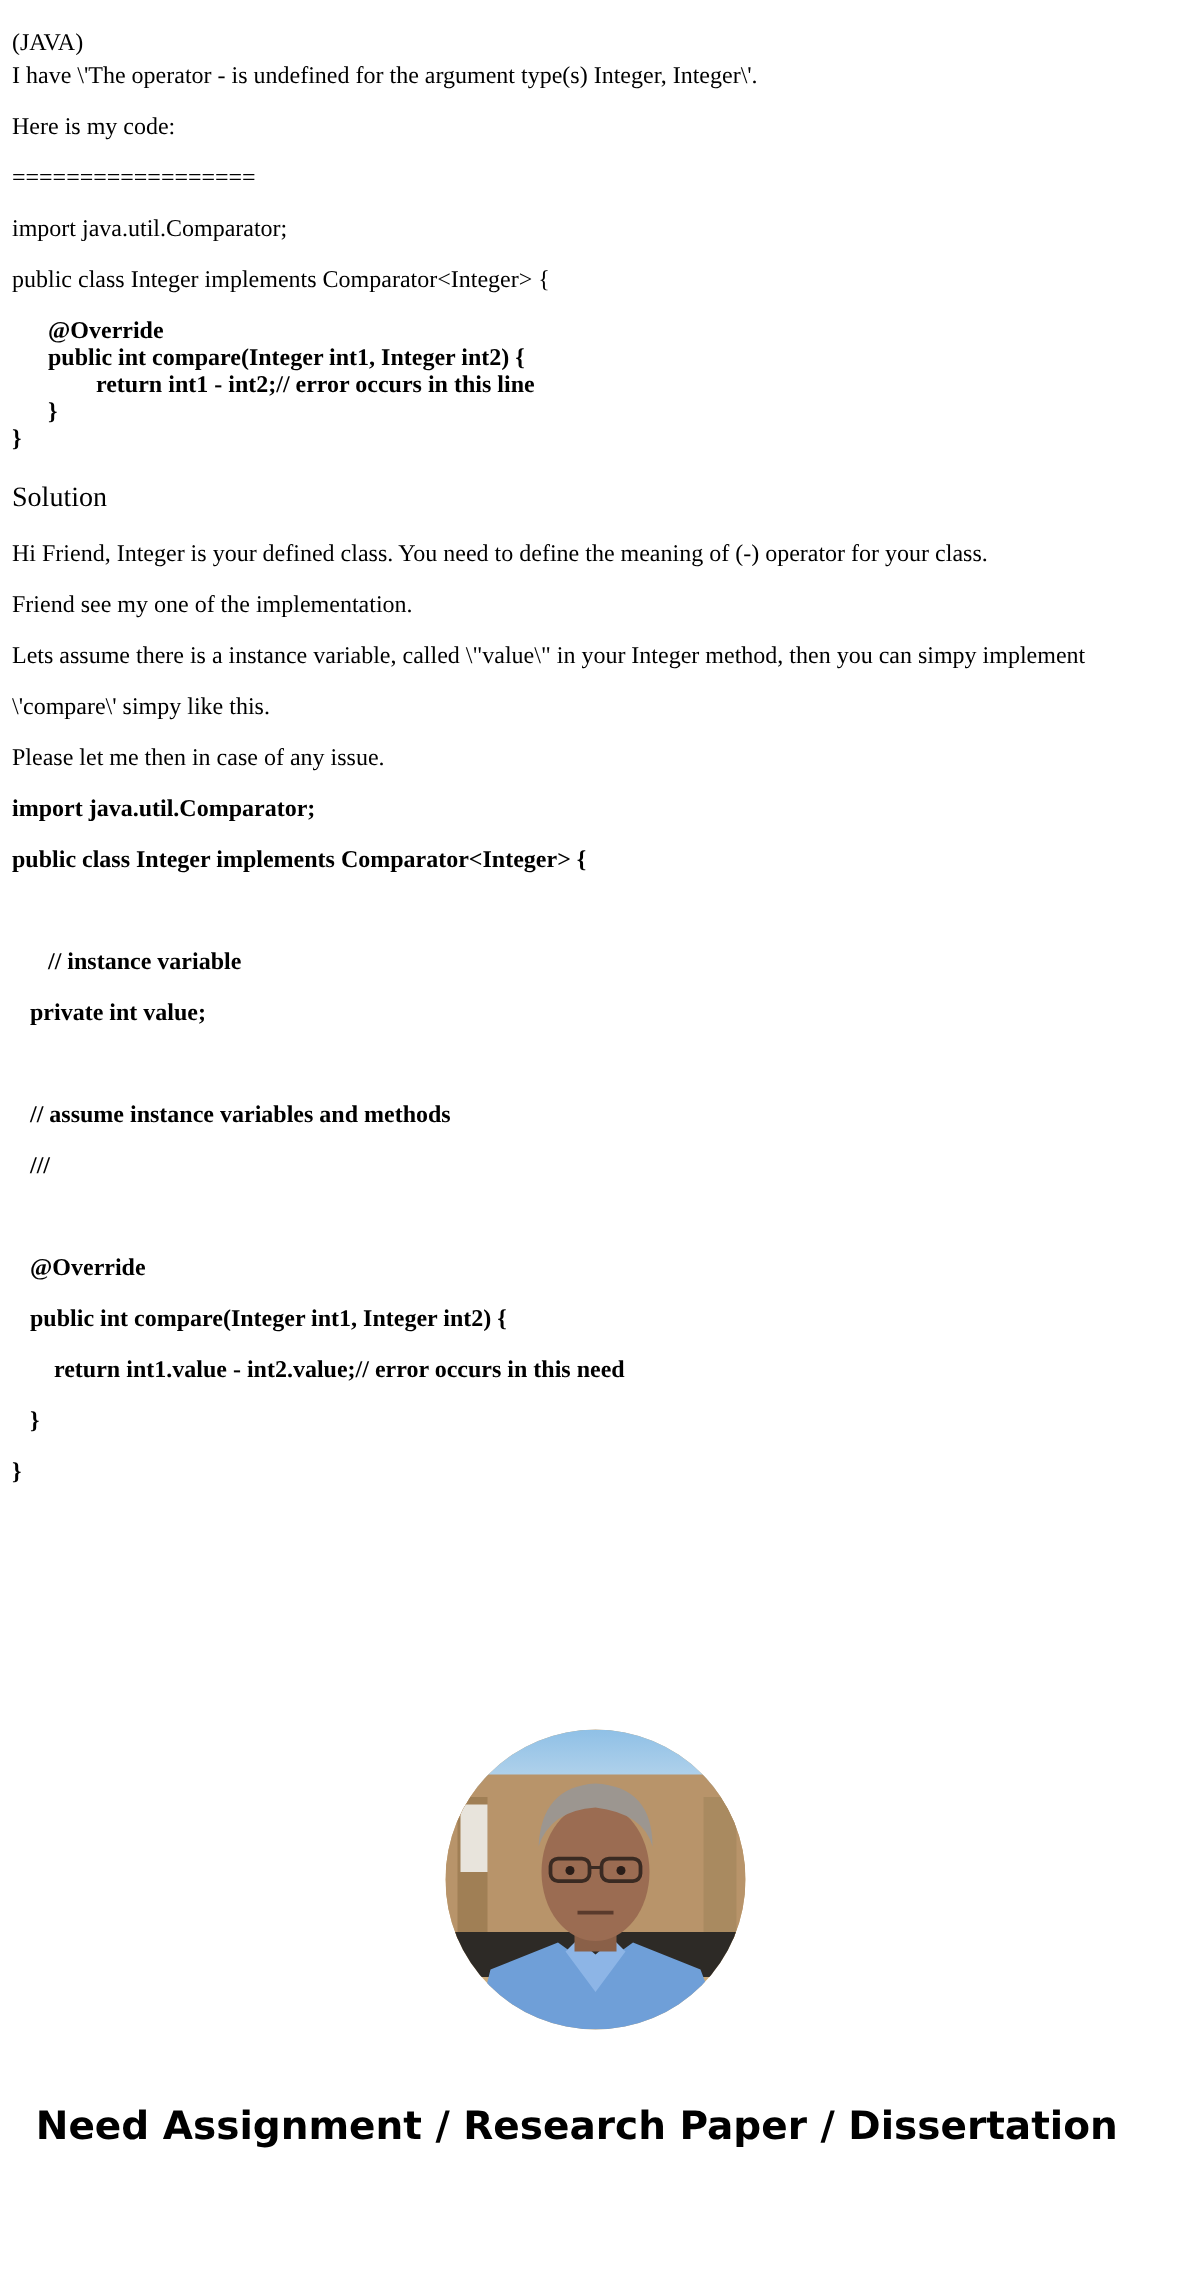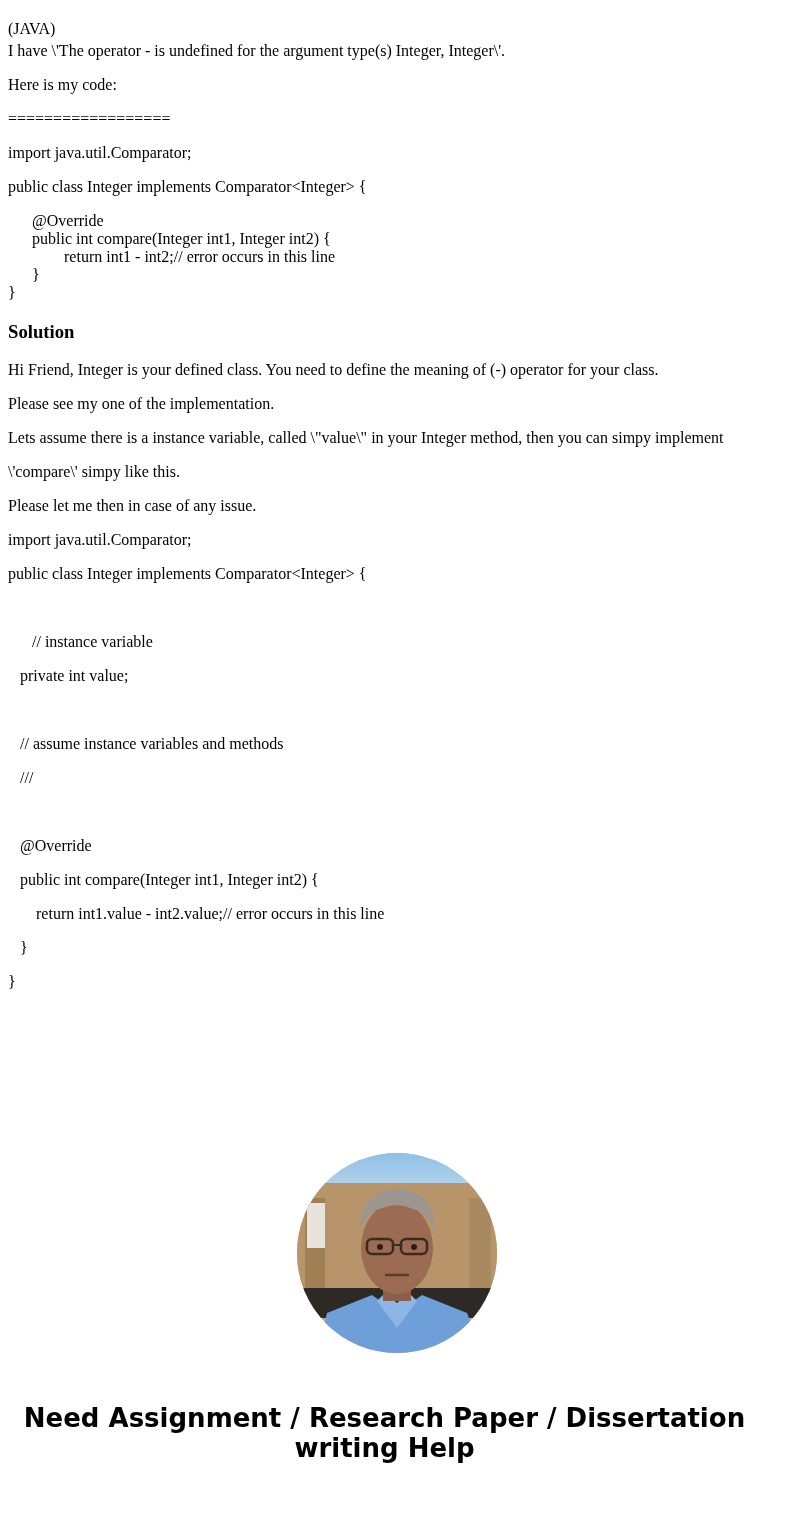--- a/index.html
+++ b/index.html
@@ -24,28 +24,29 @@
     }
     .p {
       position: absolute;
       left: 0;
       white-space: pre;
       line-height: 18px;
     }
     .h {
       position: absolute;
       left: 0;
-      font-weight: bold;
+      font-weight: normal;
       font-size: 18.7px;
       line-height: 22px;
     }
     .code-line {
       position: absolute;
       white-space: pre;
       line-height: 18px;
+      font-weight: bold;
     }
     .avatar {
       position: absolute;
       left: 297px;
       top: 1153px;
       width: 200px;
       height: 200px;
       border-radius: 50%;
       overflow: hidden;
       background: #c9a97a;
@@ -78,35 +79,35 @@
   <div>
     <div class="code-line" style="top:212px;left:12px">   @Override</div>
     <div class="code-line" style="top:230px;left:12px">   public int compare(Integer int1, Integer int2) {</div>
     <div class="code-line" style="top:248px;left:28px">       return int1 - int2;// error occurs in this line</div>
     <div class="code-line" style="top:266px;left:12px">   }</div>
     <div class="code-line" style="top:284px;left:0px">}</div>
   </div>
 
   <div class="h" style="top:321px">Solution</div>
   <div class="p" style="top:361px">Hi Friend, Integer is your defined class. You need to define the meaning of (-) operator for your class.</div>
-  <div class="p" style="top:395px">Please see my one of the implementation.</div>
+  <div class="p" style="top:395px">Friend see my one of the implementation.</div>
   <div class="p" style="top:429px">Lets assume there is a instance variable, called \"value\" in your Integer method, then you can simpy implement</div>
   <div class="p" style="top:463px">\'compare\' simpy like this.</div>
   <div class="p" style="top:497px">Please let me then in case of any issue.</div>
 
   <div>
     <div class="code-line" style="top:531px;left:0">import java.util.Comparator;</div>
     <div class="code-line" style="top:565px;left:0">public class Integer implements Comparator&lt;Integer&gt; {</div>
     <div class="code-line" style="top:633px;left:24px">// instance variable</div>
     <div class="code-line" style="top:667px;left:12px">private int value;</div>
     <div class="code-line" style="top:735px;left:12px">// assume instance variables and methods</div>
     <div class="code-line" style="top:769px;left:12px">///</div>
     <div class="code-line" style="top:837px;left:12px">@Override</div>
     <div class="code-line" style="top:871px;left:12px">public int compare(Integer int1, Integer int2) {</div>
-    <div class="code-line" style="top:905px;left:28px">return int1.value - int2.value;// error occurs in this line</div>
+    <div class="code-line" style="top:905px;left:28px">return int1.value - int2.value;// error occurs in this need</div>
     <div class="code-line" style="top:939px;left:12px">}</div>
     <div class="code-line" style="top:973px;left:0">}</div>
   </div>
 </div>
 
 <div class="avatar">
   <svg width="200" height="200" viewBox="0 0 200 200">
     <defs>
       <linearGradient id="sky" x1="0" y1="0" x2="0" y2="1">
         <stop offset="0" stop-color="#8fc0e6"></stop>
@@ -134,14 +135,13 @@
     <line x1="96" y1="92" x2="104" y2="92" stroke="#3a2a22" stroke-width="2"></line>
     <circle cx="83" cy="94" r="3" fill="#2a1d18"></circle>
     <circle cx="117" cy="94" r="3" fill="#2a1d18"></circle>
 
     <line x1="88" y1="122" x2="112" y2="122" stroke="#5a3a2c" stroke-width="2.5"></line>
   </svg>
 </div>
 
 <div class="banner">
   <div>Need Assignment / Research Paper / Dissertation</div>
-  <div>writing Help</div>
 </div>
 
 </body></html>

